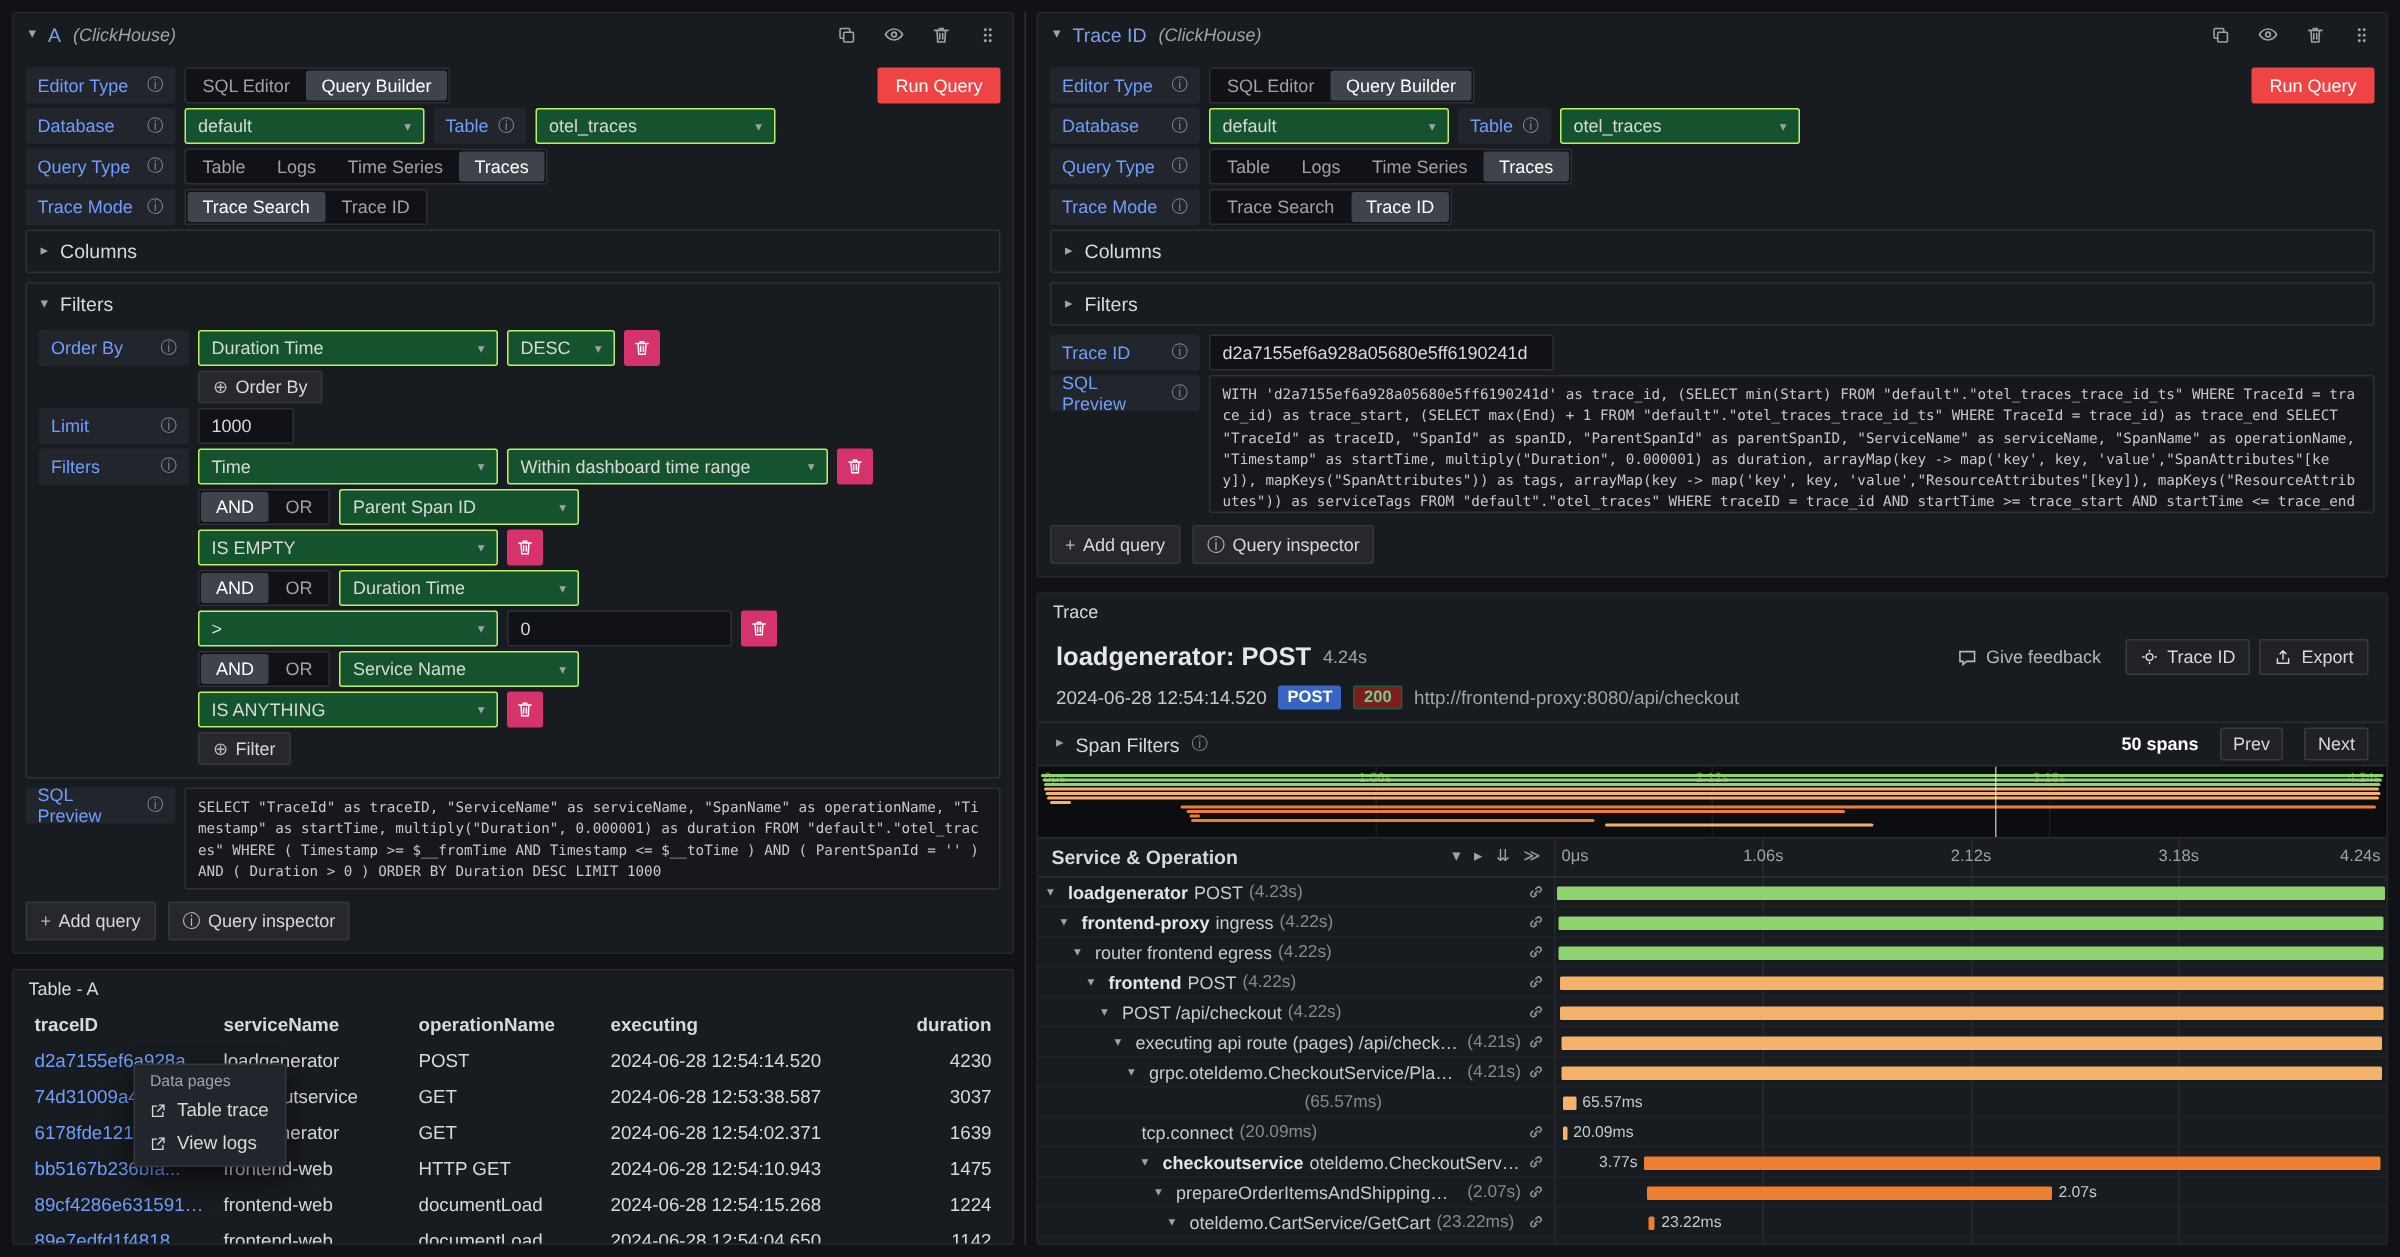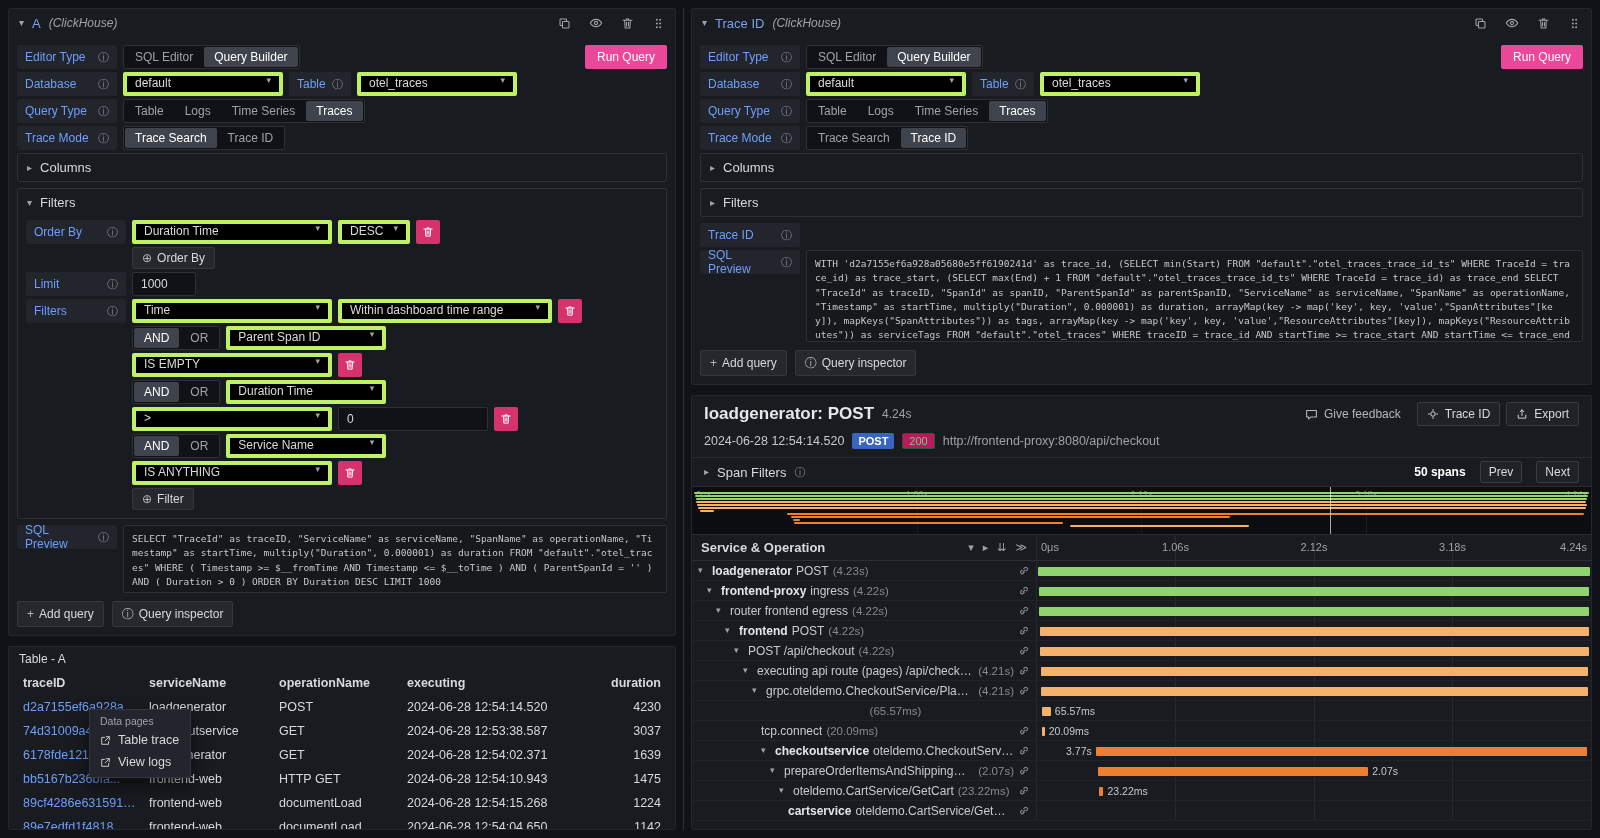--- a/index.html
+++ b/index.html
@@ -19,33 +19,33 @@
   .refid{color:#7ba2e8;font-weight:500;font-size:13px;cursor:pointer}
   .ds{color:#9fa2a8;font-style:italic}
   .hicon{color:#9fa2a8;margin-left:10px;cursor:pointer}
   .qbody{padding:8px;flex:none}
   .frow{display:flex;align-items:center;gap:6px;margin-bottom:3px}
   .frow.top{align-items:flex-start}
   .flabel{display:flex;align-items:center;justify-content:space-between;gap:4px;background:#22252b;
     border-radius:2px;height:24px;padding:0 8px;color:#6e9fff;flex:none}
   .info{font-style:normal;color:#85878c;font-size:11px;line-height:1;cursor:pointer}
   .w100{width:100px}.w62{width:62px}
-  .select{display:flex;align-items:flex-start;justify-content:space-between;gap:8px;background:#000000;
-    border:4px solid #bef264;border-radius:2px;height:24px;padding:0 8px;color:#d8d9da;cursor:pointer;flex:none}
+  .select{display:flex;align-items:center;justify-content:space-between;gap:8px;background:#14532d;
+    border:1px solid #bef264;border-radius:2px;height:24px;padding:0 8px;color:#d8d9da;cursor:pointer;flex:none}
   .select .caret{color:#9fa2a8;font-size:9px;line-height:1}
   .w200{width:200px}.w214{width:214px}.w160{width:160px}.w150{width:150px}.w72{width:72px}
   .tinput{background:#111217;border:1px solid #2e3036;border-radius:2px;height:24px;padding:0 8px;
     color:#d8d9da;font-size:12px;font-family:inherit;flex:none}
   .w64{width:64px}.w230{width:230px}
   .btngroup{display:flex;align-items:stretch;background:#111217;border:1px solid #2e3036;border-radius:2px;
     height:24px;padding:1px;gap:1px;flex:none}
   .seg{display:flex;align-items:center;padding:0 10px;border:none;background:transparent;color:#9fa2a8;
     font-size:12px;font-family:inherit;border-radius:2px;cursor:pointer;white-space:nowrap}
   .seg.active{background:#3f434b;color:#fff}
-  .primary{height:24px;padding:0 12px;background:#ec4899;border:none;border-radius:2px;color:#fff;
+  .primary{height:24px;padding:0 12px;background:#ef4444;border:none;border-radius:2px;color:#fff;
     font-size:12px;font-weight:500;font-family:inherit;cursor:pointer}
   .del{width:24px;height:24px;flex:none;background:#d6336c;border:none;border-radius:2px;color:#fff;
     display:flex;align-items:center;justify-content:center;cursor:pointer}
   .secondary{height:22px;padding:0 9px;background:#26282e;border:1px solid #34373d;border-radius:2px;
     color:#d8d9da;font-size:12px;font-family:inherit;display:inline-flex;align-items:center;gap:5px;cursor:pointer;white-space:nowrap}
   .plus{color:#b4b7bd;font-size:12px;line-height:1}
   .cbox{border:1px solid #2e3036;border-radius:2px;margin:3px 0 6px}
   .cbox-head{height:27px;display:flex;align-items:center;gap:8px;padding:0 9px;font-size:13px;color:#d8d9da;cursor:pointer}
   .cbox-body{padding:4px 8px 8px}
   .indent{margin-left:106px}
@@ -73,21 +73,21 @@
   .th-row1{display:flex;align-items:center;margin-bottom:7px}
   .trace-title{font-size:17px;font-weight:600;color:#e6e7e9}
   .trace-dur{font-size:12px;color:#9fa2a8;margin-left:8px}
   .feedback{display:inline-flex;align-items:center;gap:6px;color:#b4b7bd;margin-right:10px;cursor:pointer}
   .tbtn{display:inline-flex;align-items:center;gap:6px;background:#202228;border:1px solid #393b42;
     border-radius:2px;height:24px;padding:0 9px;color:#d8d9da;font-size:12px;font-family:inherit;cursor:pointer;margin-left:6px}
   .tbtn.small{height:22px;padding:0 8px;margin-left:6px}
   .th-row2{display:flex;align-items:center;gap:8px}
   .ts{color:#c7c8c9;font-size:12.5px}
   .badge-method{background:#3765c0;color:#fff;font-size:11px;font-weight:700;padding:2px 6px;border-radius:2px}
-  .badge-status{background:#be185d;border:1px solid #1f5c38;color:#6ccf8e;font-size:11px;font-weight:400;padding:1px 6px;border-radius:2px}
+  .badge-status{background:#7f1d1d;border:1px solid #1f5c38;color:#6ccf8e;font-size:11px;font-weight:700;padding:1px 6px;border-radius:2px}
   .url{color:#9fa2a8;font-size:12.5px}
   .spanfilters{height:30px;flex:none;display:flex;align-items:center;gap:8px;padding:0 12px;
     border-top:1px solid #2a2c31;border-bottom:1px solid #2a2c31}
   .sf-label{font-size:13px;color:#d8d9da}
   .spancount{font-weight:700;color:#fff}
   .minimap{height:48px;flex:none;position:relative;background:#0c0d10;border-bottom:1px solid #2a2c31;overflow:hidden;cursor:crosshair}
   .mm-tick{position:absolute;top:2px;font-size:9px;color:#707379}
   .mm-line{position:absolute;height:2px;border-radius:1px}
   .mm-cursor{position:absolute;top:0;bottom:0;width:1px;background:rgba(255,255,255,.65)}
   .svc-header{display:flex;height:26px;flex:none;border-bottom:1px solid #2c2e33}
@@ -565,20 +565,21 @@
             <span class="chev">▸</span>
             <span>Filters</span>
           </div>
         </div>
 
         <div class="frow">
           <span class="flabel w100">
               <span>Trace ID</span>
               <i class="info">ⓘ</i>
             </span>
+          <input class="tinput w230" value="d2a7155ef6a928a05680e5ff6190241d" style="">
         </div>
 
         <div class="frow top">
           <span class="flabel w100">
               <span>SQL Preview</span>
               <i class="info">ⓘ</i>
             </span>
           <div class="code h92">WITH 'd2a7155ef6a928a05680e5ff6190241d' as trace_id, (SELECT min(Start) FROM "default"."otel_traces_trace_id_ts" WHERE TraceId = trace_id) as trace_start, (SELECT max(End) + 1 FROM "default"."otel_traces_trace_id_ts" WHERE TraceId = trace_id) as trace_end SELECT "TraceId" as traceID, "SpanId" as spanID, "ParentSpanId" as parentSpanID, "ServiceName" as serviceName, "SpanName" as operationName, "Timestamp" as startTime, multiply("Duration", 0.000001) as duration, arrayMap(key -&gt; map('key', key, 'value',"SpanAttributes"[key]), mapKeys("SpanAttributes")) as tags, arrayMap(key -&gt; map('key', key, 'value',"ResourceAttributes"[key]), mapKeys("ResourceAttributes")) as serviceTags FROM "default"."otel_traces" WHERE traceID = trace_id AND startTime &gt;= trace_start AND startTime &lt;= trace_end LIMIT 1000</div>
         </div>
 
@@ -590,20 +591,21 @@
           <button class="secondary">
               <span class="plus">ⓘ</span>
               <span>Query inspector</span>
             </button>
         </div>
 
       </div>
     </section>
 
     <section class="panel" style="flex:1">
+      <div class="ptitle">Trace</div>
 
       <div class="trace-head">
         <div class="th-row1">
           <span class="trace-title">loadgenerator: POST</span>
           <span class="trace-dur">4.24s</span>
           <span class="spacer"></span>
           <span class="feedback">
               <svg viewBox="0 0 16 16" width="13" height="13" fill="none" stroke="currentColor" stroke-width="1.3">
                 <path d="M2 3h12v8H7.5L4.5 13.5V11H2z"></path>
               </svg>

